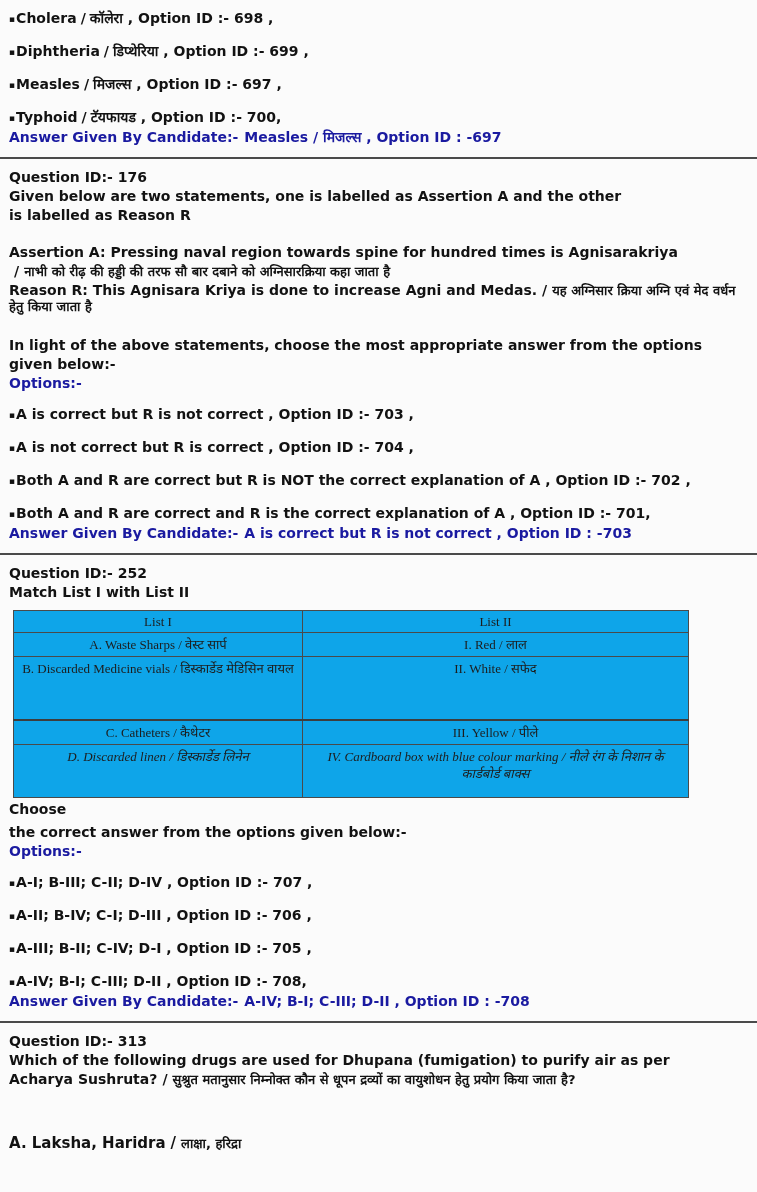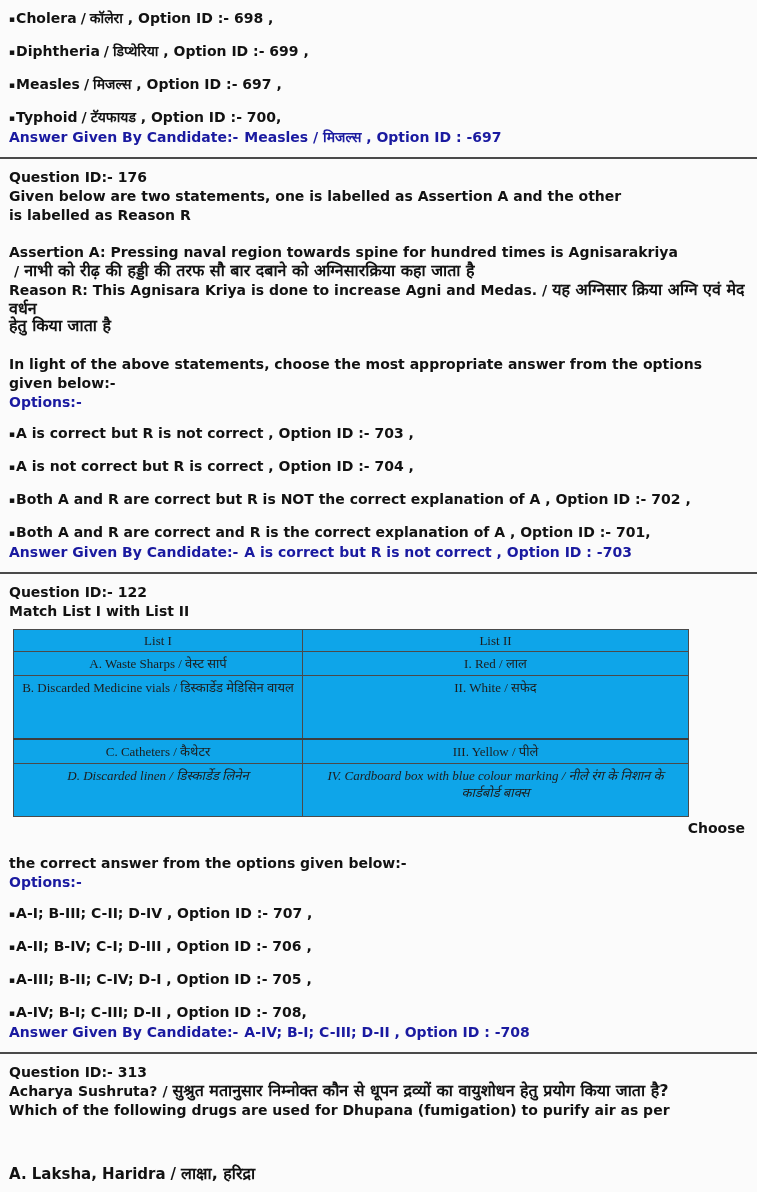--- a/index.html
+++ b/index.html
@@ -8,39 +8,39 @@
     font:700 14px/19px "DejaVu Sans", sans-serif;
   }
   .page { padding:9px 10px 8px 9px; }
   .blue { color:#1a1aa0; }
   .opt { margin:0 0 13px 0; }
   .opts .opt:last-child { margin-bottom:0; }
   .bullet { font-size:9px; vertical-align:1px; margin-right:1px; }
   .sep { margin:0 4px; }
   .slash-big { margin:0 5px; font-weight:700; }
   .hi-inline { font-size:14px; font-weight:600; }
-  .hi-small { font-size:16px; line-height:14px; font-weight:600; }
+  .hi-small { font-size:13px; line-height:14px; font-weight:600; }
   .hi-13 { font-size:13px; font-weight:600; }
   .divider { border:0; border-top:2px solid #4a4a4a; margin:10px -10px 9px -9px; }
   .mt18 { margin-top:18px; }
   .mt22 { margin-top:22px; }
   .mt12 { margin-top:12px; }
   .mt14 { margin-top:14px; }
   .mtable {
     border-collapse:collapse; width:676px; margin:8px 0 2px 4px;
     font:400 13px/17px "Liberation Serif", serif; color:#1d1d1d;
     background:#0ea5e9;
   }
   .mtable th, .mtable td { border:1px solid #4a4a4a; padding:3px 8px; vertical-align:top; text-align:center; }
   .mtable th { text-align:center; font-weight:400; padding:2px 8px; }
   .mtable td { font-weight:400; }
   .col1 { width:272px; }
   .row-b td { border-bottom:2px solid #3d3d3d; height:56px; }
   .row-d td { height:46px;font-style:italic; }
-  .choose { text-align:right; margin:2px 2px 16px 0; }
+  .choose { text-align:left; margin:2px 2px 4px 0; }
   .answer span + span { margin-left:6px; }
   .drug { font-size:15px; line-height:21px;margin-top:44px; }
 </style>
 </head>
 <body>
 
 <div class="page">
 
   <section>
     <div class="opts">
@@ -96,21 +96,21 @@
       </div>
     </div>
     <div class="answer blue">
       <span>Answer Given By Candidate:-</span><span>A is correct but R is not correct , Option ID : -703</span>
     </div>
   </section>
 
   <hr class="divider">
 
   <section>
-    <div>Question ID:- 122</div>
+    <div>Question ID:- 252</div>
     <div>Match List I with List II</div>
 
 
     <table class="mtable">
       <thead>
         <tr>
           <th class="col1">List I</th>
           <th>List II</th>
         </tr>
       </thead>
@@ -154,24 +154,24 @@
     </div>
     <div class="answer blue">
       <span>Answer Given By Candidate:-</span><span>A-IV; B-I; C-III; D-II , Option ID : -708</span>
     </div>
   </section>
 
   <hr class="divider">
 
   <section>
     <div>Question ID:- 313</div>
+    <div>Which of the following drugs are used for Dhupana (fumigation) to purify air as per</div>
     <div>
       <span>Acharya Sushruta?</span><span class="slash-big">/</span><span class="hi-small">सुश्रुत मतानुसार निम्नोक्त कौन से धूपन द्रव्यों का वायुशोधन हेतु प्रयोग किया जाता है?</span>
     </div>
-    <div>Which of the following drugs are used for Dhupana (fumigation) to purify air as per</div>
 
     <div class="mt14">
       <div class="drug">
         <span>A. Laksha, Haridra</span><span class="slash-big">/</span><span class="hi-small">लाक्षा, हरिद्रा</span>
       </div>
       <div class="drug">
         <span>B. Ativisha, Haritaki</span><span class="slash-big">/</span><span class="hi-small">अतिविषा, हरीतकी</span>
       </div>
 
     </div>

